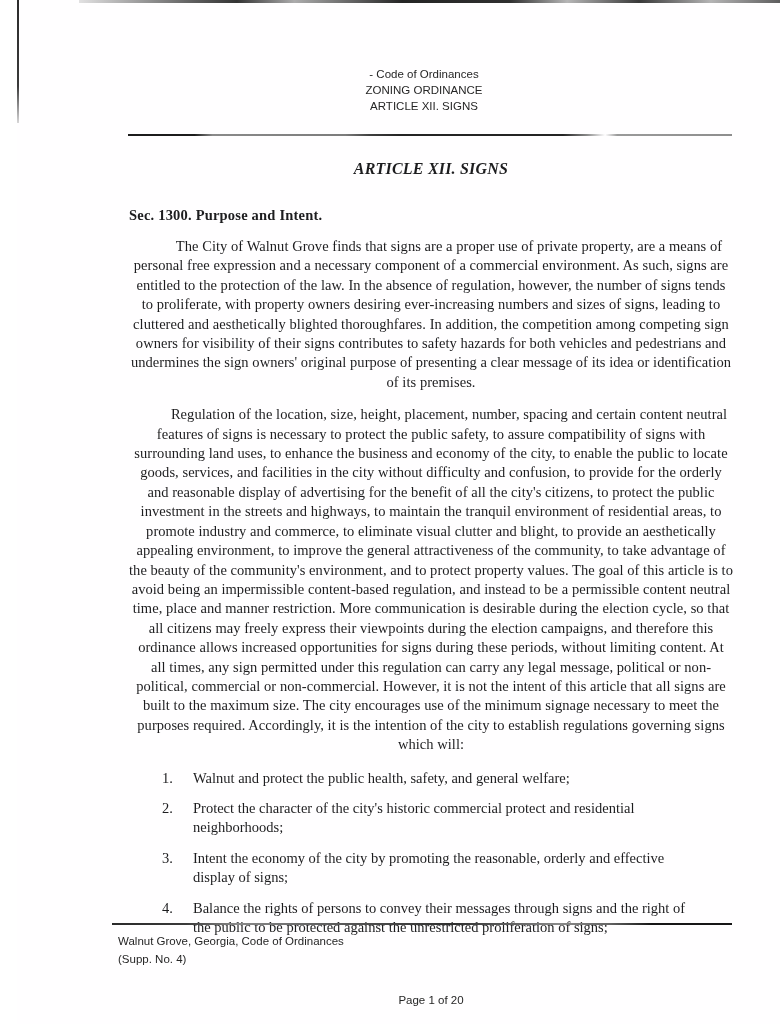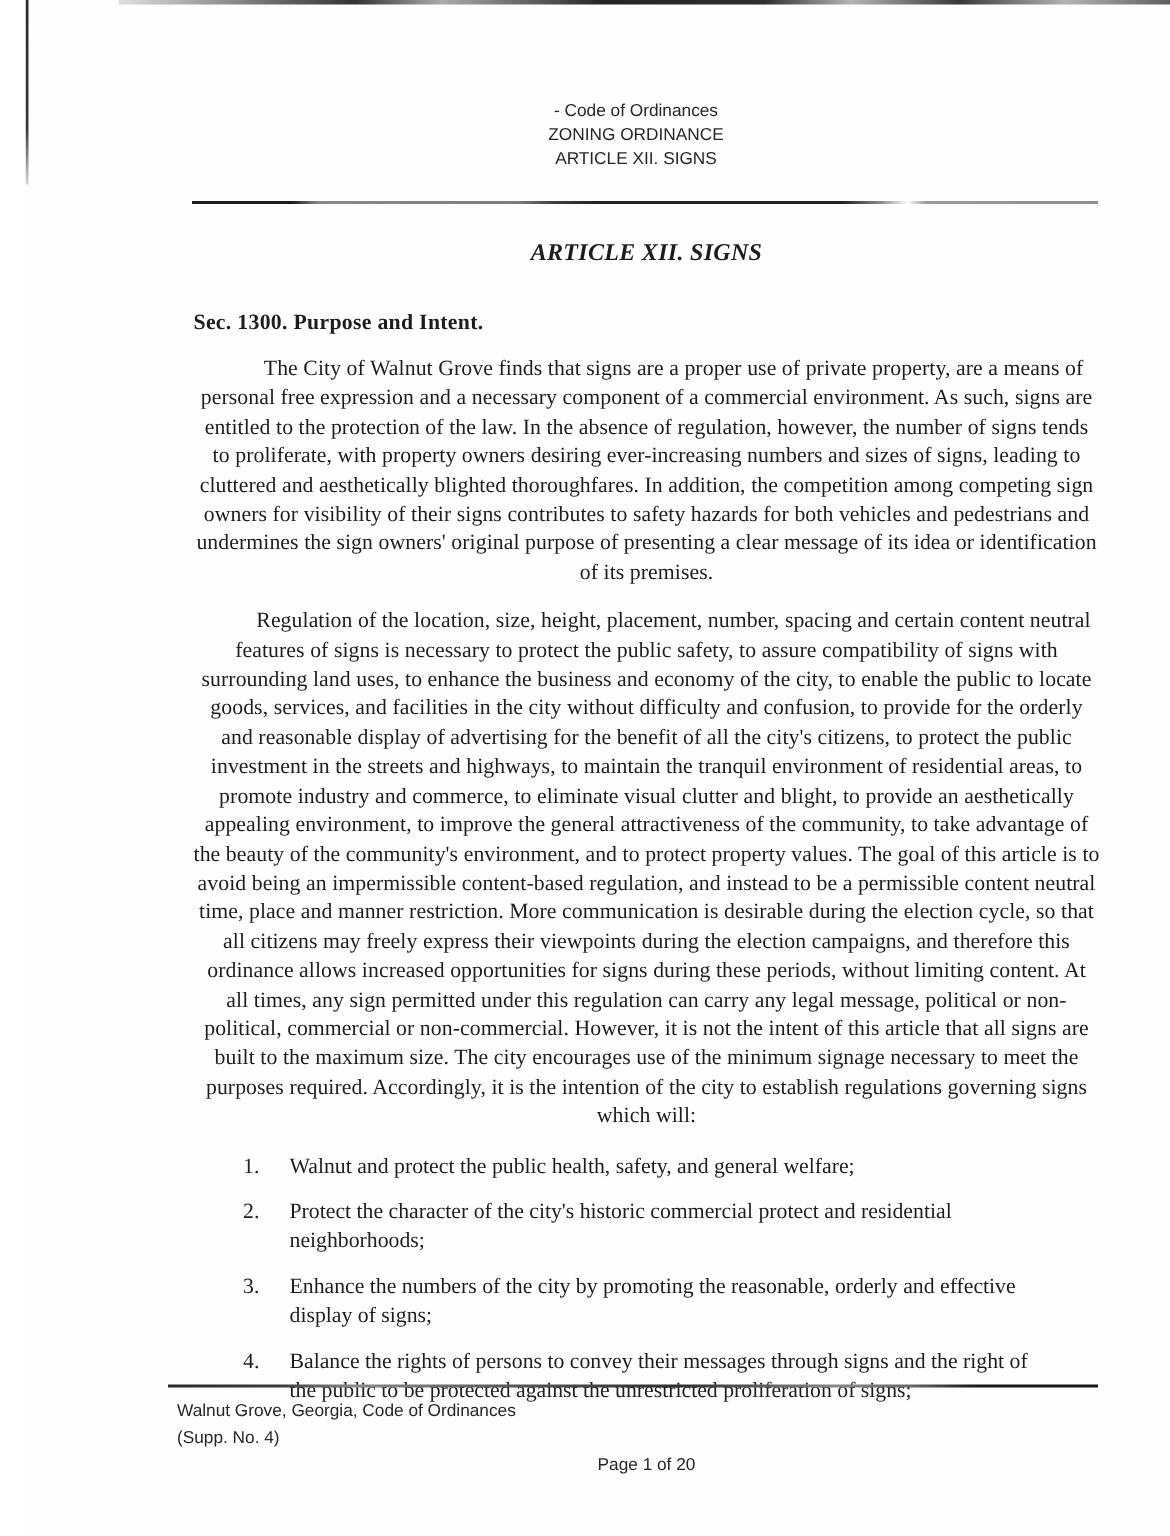--- a/index.html
+++ b/index.html
@@ -114,21 +114,21 @@
   .footer-block {
     position: absolute;
     top: 932px; left: 101px;
     font-family: "Liberation Sans", sans-serif;
     font-size: 11.5px;
     line-height: 18px;
     color: #262626;
   }
   .page-number {
     position: absolute;
-    top: 971px; left: 112px; width: 604px;
+    top: 994px; left: 112px; width: 604px;
     text-align: center;
     font-family: "Liberation Sans", sans-serif;
     font-size: 11.5px;
     color: #262626;
   }
 </style>
 </head>
 <body>
 
 <div class="page">
@@ -155,21 +155,21 @@
       <li>
         <span class="num">1.</span>
         <span class="li-text">Walnut and protect the public health, safety, and general welfare;</span>
       </li>
       <li>
         <span class="num">2.</span>
         <span class="li-text">Protect the character of the city's historic commercial protect and residential neighborhoods;</span>
       </li>
       <li>
         <span class="num">3.</span>
-        <span class="li-text">Enhance the numbers of the city by promoting the reasonable, orderly and effective display of signs;</span>
+        <span class="li-text">Intent the economy of the city by promoting the reasonable, orderly and effective display of signs;</span>
       </li>
       <li>
         <span class="num">4.</span>
         <span class="li-text">Balance the rights of persons to convey their messages through signs and the right of the public to be protected against the unrestricted proliferation of signs;</span>
       </li>
     </ol>
   </div>
 
   <div class="footer-rule"></div>
   <div class="footer-block">

